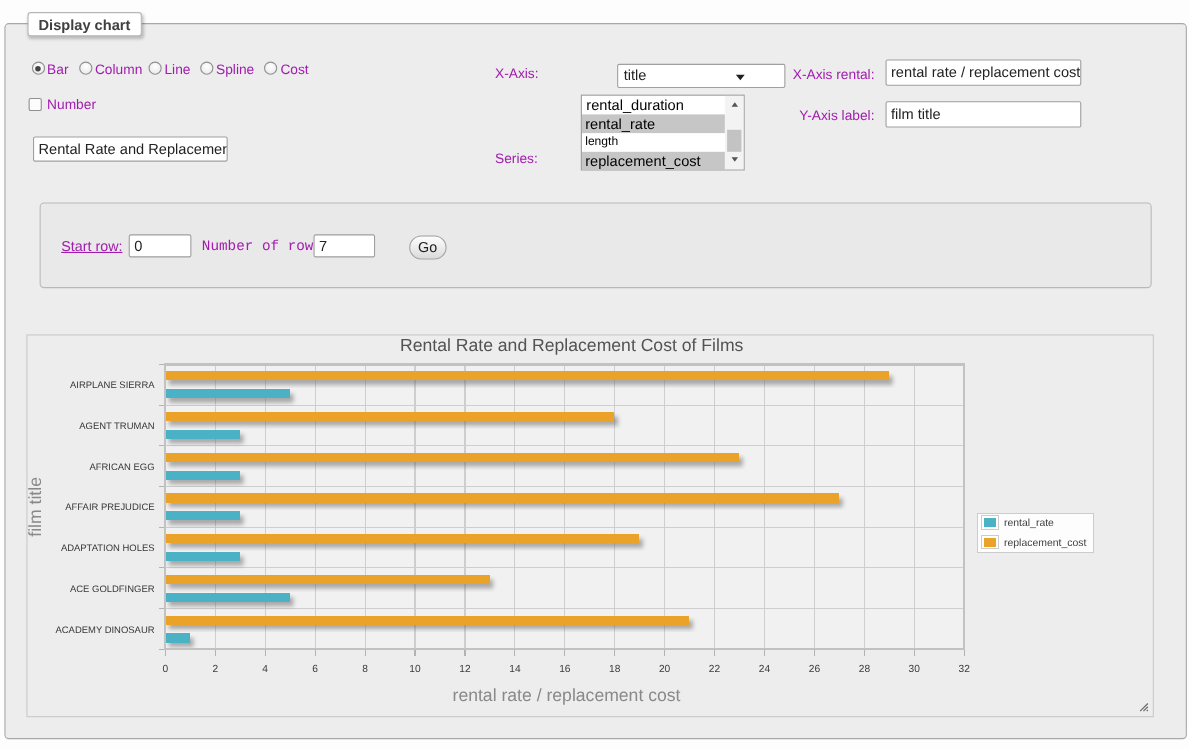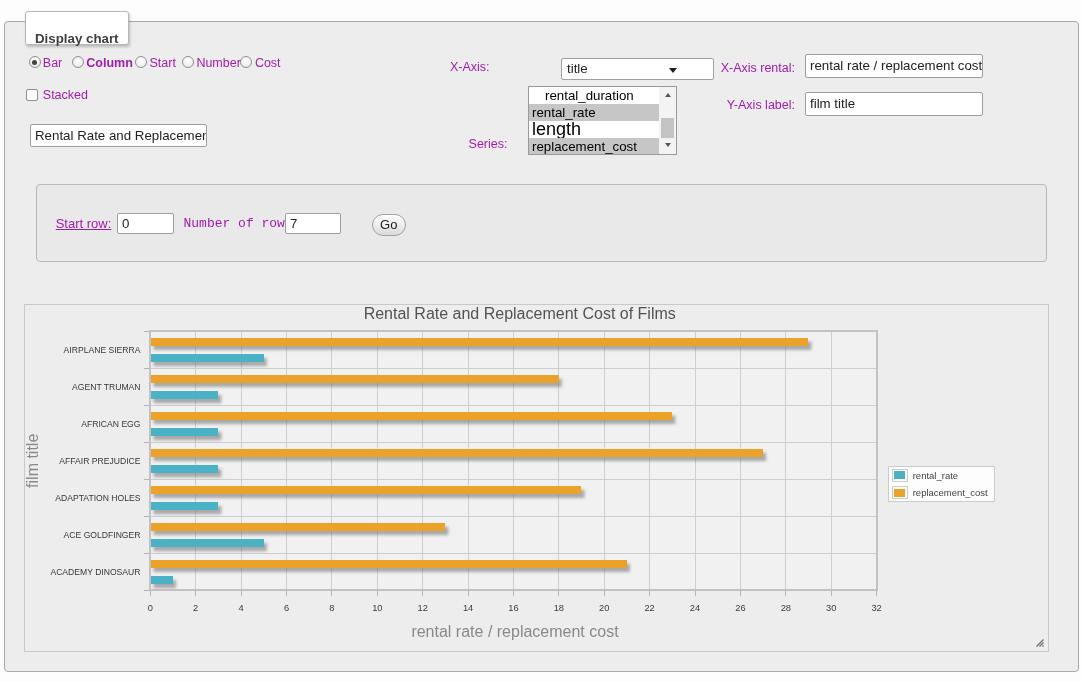--- a/index.html
+++ b/index.html
@@ -7,44 +7,44 @@
 .inp { position:absolute; background:#fff; border:1px solid #9f9f9f; border-radius:2px;
        font-family:"Liberation Sans",sans-serif; font-size:13.3px; color:#222; padding:0 0 0 4px; line-height:21px;
        white-space:nowrap; overflow:hidden; }
 .radio { position:absolute; width:12px; height:12px; border:1px solid #909090; border-radius:50%;
         background:radial-gradient(circle at 50% 35%, #fff 0%, #ededed 70%, #dcdcdc 100%); }
 .radio.on::after { content:""; position:absolute; left:2.5px; top:2.5px; width:5px; height:5px; border-radius:50%; background:#434343; }
 .chk { position:absolute; width:12px; height:12px; border:1px solid #8f8f8f; border-radius:2px; background:#fcfcfc; }
 </style></head>
 <body>
 <div class="abs" style="left:4px; top:21px; width:1075px; height:651px; background:#ededed; border:1px solid #a8a8a8; border-radius:4px;"></div>
-<div class="abs" style="left:25px; top:11px; height:22px; background:#fff; border:1px solid #b7b7b7; border-radius:3px; box-shadow:1px 2px 3px rgba(0,0,0,0.22); padding:16px 9px; line-height:21px; font-weight:bold; font-size:13.3px; color:#404040;">Display chart</div>
+<div class="abs" style="left:25px; top:11px; height:22px; background:#fff; border:1px solid #b7b7b7; border-radius:3px; box-shadow:1px 2px 3px rgba(0,0,0,0.22); padding:0 9px; line-height:21px; font-weight:bold; font-size:13.3px; color:#404040;">Display chart</div>
 <div class="radio on" style="left:28.8px; top:56px;"></div>
 <div class="radio" style="left:71.5px; top:56px;"></div>
 <div class="radio" style="left:134.9px; top:56px;"></div>
 <div class="radio" style="left:181.6px; top:56px;"></div>
 <div class="radio" style="left:239.8px; top:56px;"></div>
 <div class="lbl" style="left:42.8px; top:55.5px;">Bar</div>
-<div class="lbl" style="left:86.3px; top:55.5px;font-weight:bold;">Column</div>
-<div class="lbl" style="left:149.5px; top:55.5px;">Start</div>
-<div class="lbl" style="left:196.4px; top:55.5px;">Number</div>
+<div class="lbl" style="left:86.3px; top:55.5px;">Column</div>
+<div class="lbl" style="left:149.5px; top:55.5px;">Line</div>
+<div class="lbl" style="left:196.4px; top:55.5px;">Spline</div>
 <div class="lbl" style="left:254.9px; top:55.5px;">Cost</div>
 <div class="chk" style="left:26.4px; top:88.5px;"></div>
-<div class="lbl" style="left:42.8px; top:88px;">Stacked</div>
+<div class="lbl" style="left:42.8px; top:88px;">Number</div>
 <div class="inp" style="left:30px; top:124px; width:177px; height:23px;">Rental Rate and Replacement Cost of Films</div>
 
 <div class="lbl" style="left:450px; top:60px; width:74px; ">X-Axis:</div>
 <div class="inp" style="left:529px; top:58px; width:153px; height:22px; line-height:20px; border-radius:2px; border-color:#a0a0a0; padding-left:5px;margin-left:32px;">title</div>
 <div class="abs" style="left:668.5px; top:68px; width:0; height:0; border-left:4px solid transparent; border-right:4px solid transparent; border-top:5.5px solid #1f1f1f;"></div>
 
-<div class="lbl" style="left:450px; top:137px; width:76px; text-align:center;">Series:</div>
+<div class="lbl" style="left:450px; top:137px; width:76px; text-align:left;">Series:</div>
 <div class="abs" style="left:528px; top:86px; width:149px; height:69px; background:#fff; border:1px solid #999; overflow:hidden;">
- <div style="position:absolute; left:0; top:0; width:130px; height:17px; font-size:13.3px; line-height:17px; padding-left:16px; color:#000;">rental_duration</div>
+ <div style="position:absolute; left:0; top:0; width:130px; height:17px; font-size:13.3px; line-height:17px; padding-left:4px; color:#000;">rental_duration</div>
  <div style="position:absolute; left:0; top:17px; width:130px; height:17px; font-size:13.3px; line-height:17px; padding-left:3px; color:#000; background:#c6c6c6;">rental_rate</div>
- <div style="position:absolute; left:0; top:34px; width:130px; height:17px; font-size:18px; line-height:17px; padding-left:3px; color:#000;">length</div>
+ <div style="position:absolute; left:0; top:34px; width:130px; height:17px; font-size:11px; line-height:17px; padding-left:3px; color:#000;">length</div>
  <div style="position:absolute; left:0; top:51px; width:130px; height:17px; font-size:13.3px; line-height:17px; padding-left:3px; color:#000; background:#c6c6c6;">replacement_cost</div>
  <div style="position:absolute; right:0; top:0; width:17px; height:67px; background:#f3f3f3;">
   <div style="position:absolute; left:5.5px; top:6px; width:0; height:0; border-left:3.5px solid transparent; border-right:3.5px solid transparent; border-bottom:4.5px solid #555;"></div>
   <div style="position:absolute; left:2px; top:31px; width:13px; height:20px; background:#c3c3c3;"></div>
   <div style="position:absolute; left:5.5px; bottom:7.5px; width:0; height:0; border-left:3.5px solid transparent; border-right:3.5px solid transparent; border-top:4.5px solid #555;"></div>
  </div>
 </div>
 
 <div class="lbl" style="left:700px; top:61px; width:95px; text-align:right;">X-Axis rental:</div>
 <div class="inp" style="left:805px; top:54px; width:178px; height:24px; line-height:22px;">rental rate / replacement cost</div>

